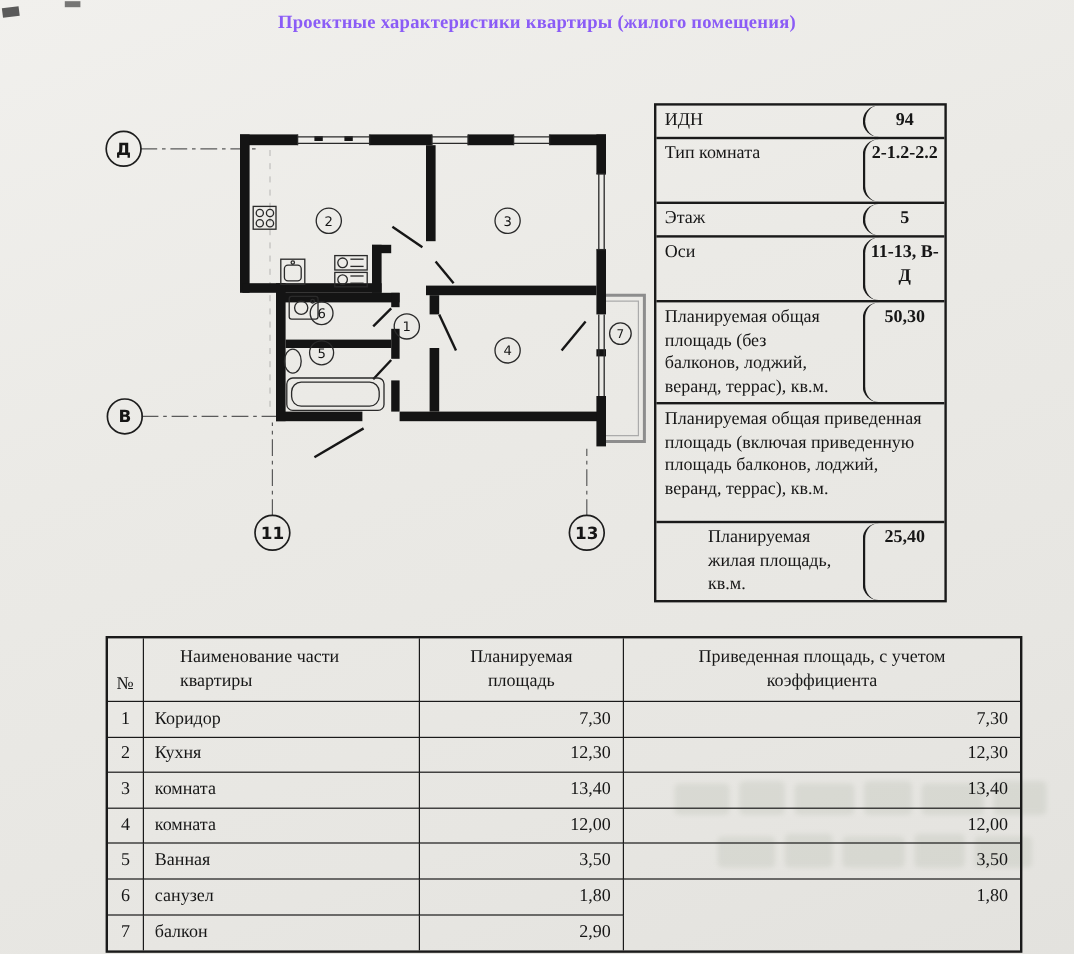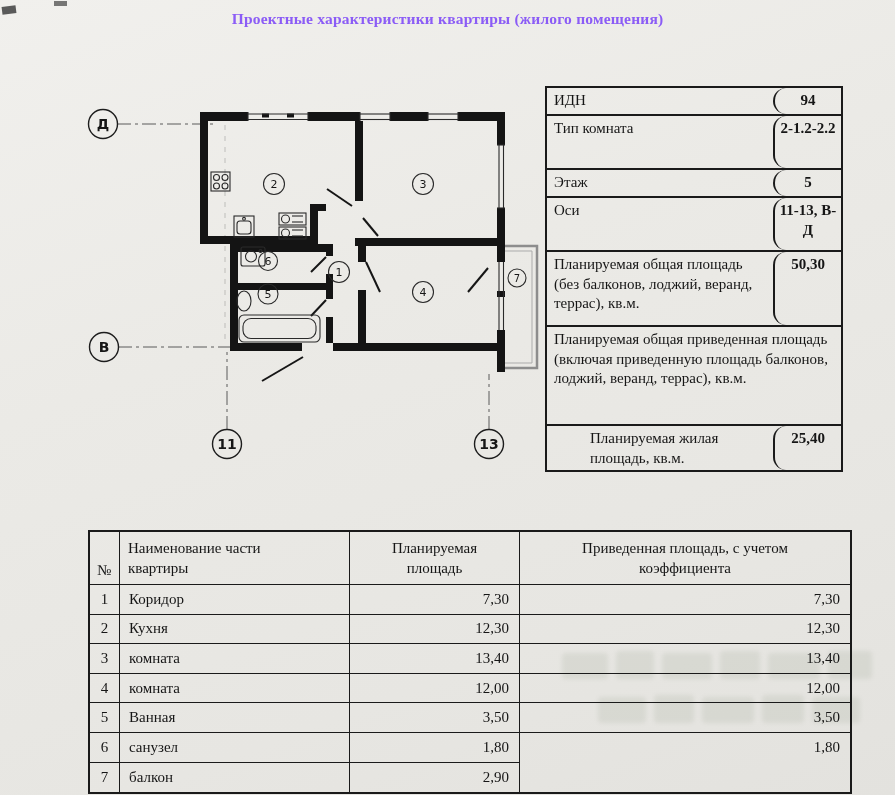--- a/index.html
+++ b/index.html
@@ -7,21 +7,21 @@
     width:895px;height:795px;position:relative;overflow:hidden;
     background:linear-gradient(160deg,#f1f0ed 0%,#ebeae6 38%,#e7e6e2 75%,#e3e2de 100%);
     font-family:"Liberation Serif","DejaVu Serif",serif;color:#161616;
   }
   .page-title{
     position:absolute;top:10px;left:0;width:100%;text-align:center;
     font-size:15.5px;font-weight:bold;letter-spacing:.2px;color:#8b5cf6;
   }
   
   .info-table{
-    position:absolute;left:545px;top:86px;width:298px;
+    position:absolute;left:545px;top:86px;width:244px;
     border:2px solid #1a1a1a;box-sizing:border-box;background:transparent;
   }
   .irow{display:flex;border-bottom:2px solid #1a1a1a;box-sizing:border-box;}
   .irow:last-child{border-bottom:none;padding-left:36px;}
   .ilabel{flex:1;padding:3px 6px 2px 7px;font-size:15px;line-height:1.3;}
   .ivalue{
     width:68px;border-left:2px solid #1a1a1a;box-sizing:border-box;
     font-weight:bold;text-align:center;padding:3px 4px 2px 4px;font-size:15px;line-height:1.3;border-radius:13px;
   }
   .irow:nth-child(1){min-height:28px;}
@@ -40,21 +40,21 @@
     font-size:15px;background:transparent;
   }
   .rooms-table > div{
     border-right:1.6px solid #1a1a1a;border-bottom:1.6px solid #1a1a1a;
     box-sizing:border-box;display:flex;align-items:center;overflow:hidden;
   }
   .rooms-table > div:nth-child(4n){border-right:none;}
   .rooms-table > div:nth-last-child(-n+4){border-bottom:none;}
   .h-num{align-items:flex-end !important;padding:2px 2px 5px 7px;}
   .h-name{padding:4px 8px;}
-  .h-name span{max-width:175px;line-height:1.35;}
+  .h-name span{max-width:175px;line-height:1.35;margin-left:22px;}
   .h-center{justify-content:center;text-align:center;}
   .h-center span{line-height:1.35;text-align:center;}
   .h-name span,.h-center span{display:block;}
   .h-reduced span{max-width:300px;}
   .c-num{justify-content:center;}
   .c-name{padding-left:9px;}
   .c-val{justify-content:flex-end;padding-right:10px;}
   
   .watermark{position:absolute;left:558px;top:645px;width:330px;height:92px;
     opacity:.13;filter:blur(2px);pointer-events:none;}

